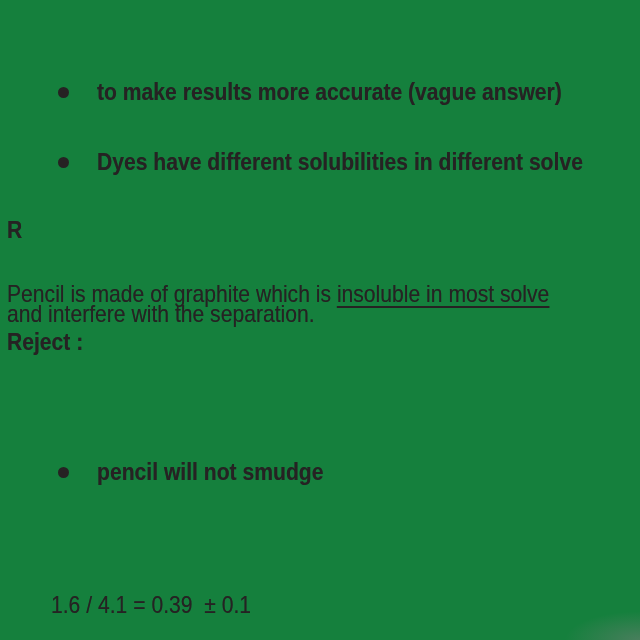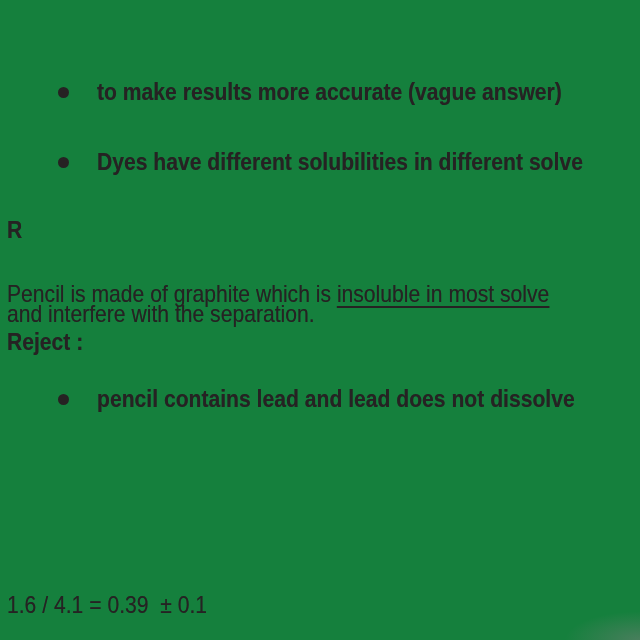--- a/index.html
+++ b/index.html
@@ -30,21 +30,21 @@
     text-decoration:underline;
     text-underline-offset:4px;
     text-decoration-thickness:2px;
   }
   
   .y-ab1{top:78px;}  .y-ab2{top:115px;} .y-ab3{top:148px;}
   .y-r{top:216px;}
   .y-p1{top:280px;text-align:center;}  .y-p2{top:300px;}
   .y-rej{top:328px;}
   .y-rb1{top:385px;} .y-rb2{top:423px;} .y-rb3{top:458px;} .y-rb4{top:491px;}
-  .y-calc{top:591px;}
+  .y-calc{top:591px;margin-left:44px;}
   .corner-shadow{
     position:absolute;right:0;bottom:0;width:110px;height:45px;
     background:radial-gradient(ellipse 100px 38px at 100% 100%,
       rgba(125,125,125,0.50), rgba(255,255,255,0) 75%);
     pointer-events:none;
   }
 </style>
 </head>
 <body>
 
@@ -65,22 +65,22 @@
     <span class="fit"><span>Pencil is made of graphite which is </span><span class="ul">insoluble in most solve</span></span>
   </div>
   <div class="line y-p2">
     <span class="fit">and interfere with the separation.</span>
   </div>
 
   <div class="line y-rej">
     <span class="fit bold">Reject :</span>
   </div>
 
-  <div class="line bullet y-rb1">
-    <span class="dot"></span><span class="fit bold">pencil contains lead and lead does not dissolve</span>
+  <div class="line bullet y-rb3">
+    <span class="dot"></span><span class="fit bold">pencil will not smudge</span>
   </div>
 
   <div class="line y-calc">
     <span class="fit">1.6 / 4.1 = 0.39 &nbsp;± 0.1</span>
   </div>
 
   <div class="corner-shadow"></div>
 </div>
 
 </body></html>

